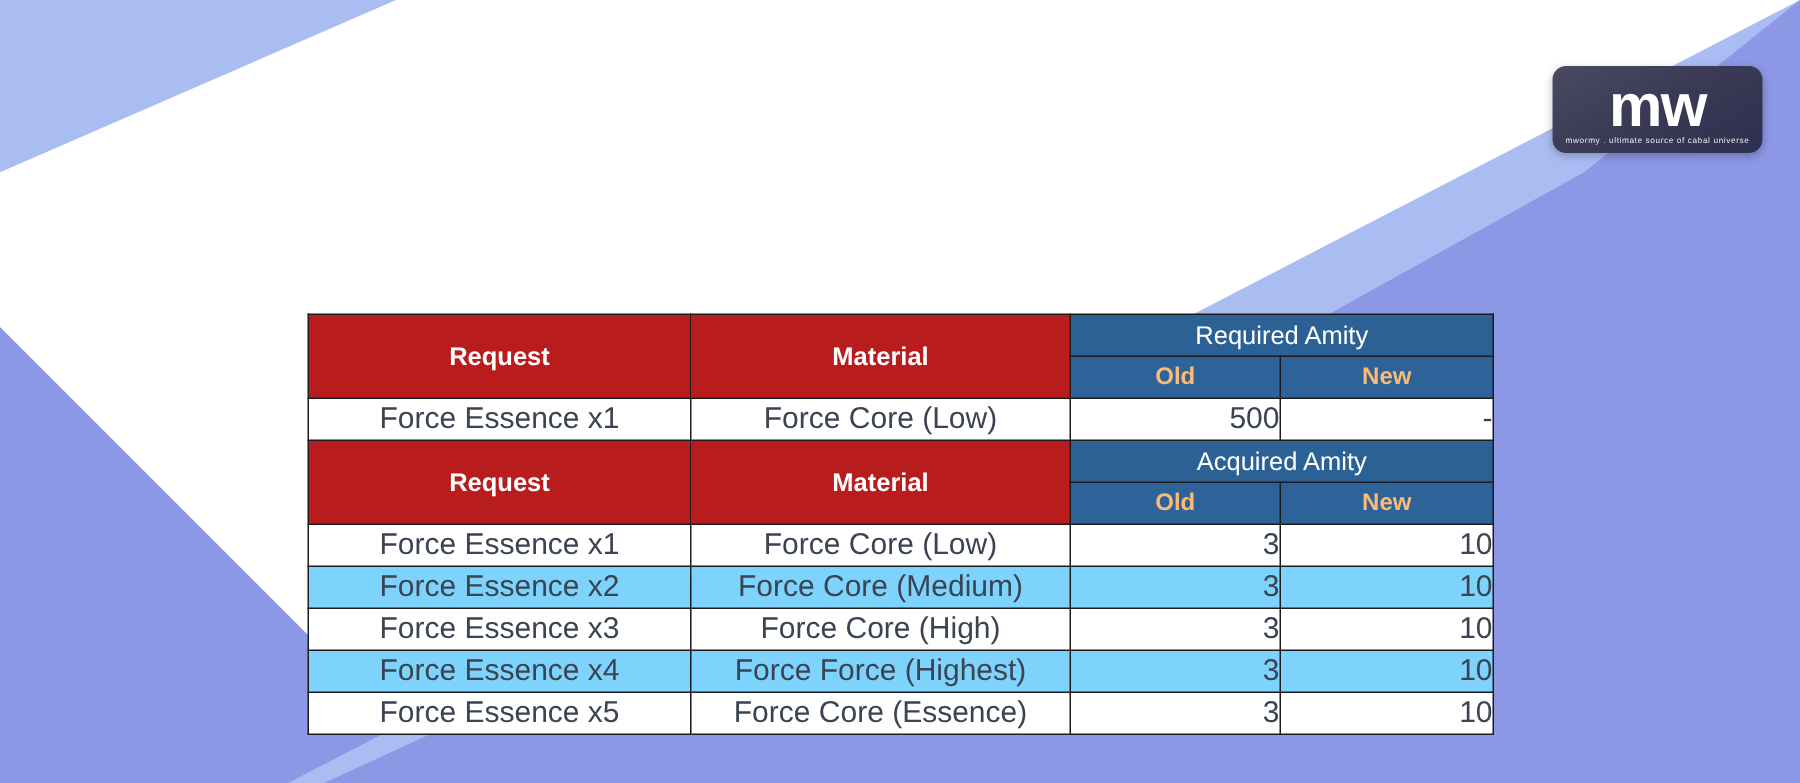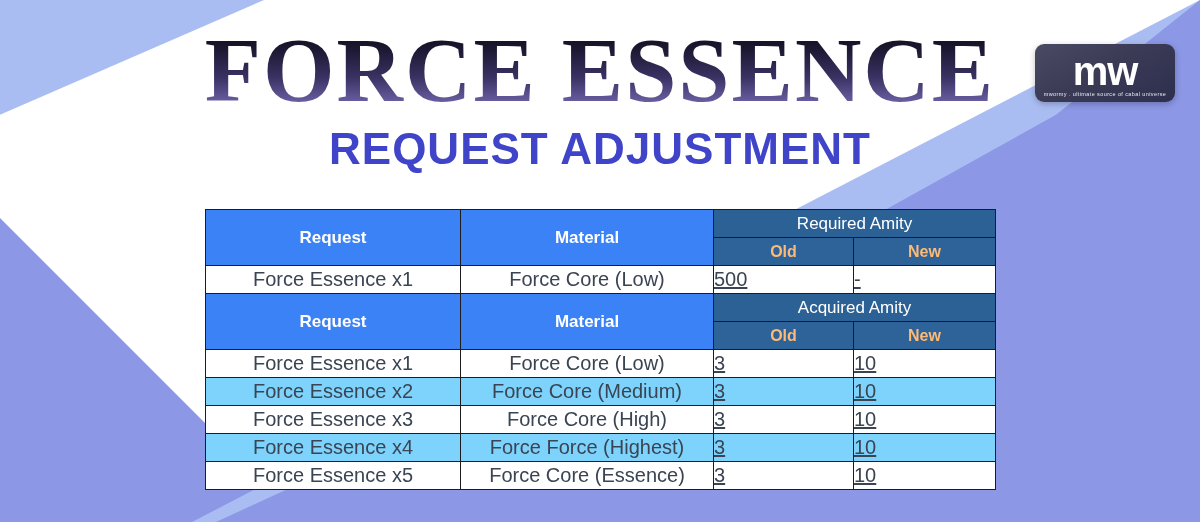--- a/index.html
+++ b/index.html
@@ -147,21 +147,21 @@
     border: 1px solid #1c1c1c;
     padding: 0;
     height: 28px;
   }
   col.c-request  { width: 255px; }
   col.c-material { width: 253px; }
   col.c-old      { width: 140px; }
   col.c-new      { width: 142px; }
 
   th.hd {
-    background: #3b82f6;
+    background: #b91c1c;
     color: #ffffff;
     font-weight: 700;
     font-size: 17px;
     text-align: center;
     border-color: #14395e;
   }
   th.hd-span {
     background: #2c6196;
     color: #ffffff;
     font-weight: 400;
@@ -182,43 +182,40 @@
   th.hd-tall { height: 57px; }
 
   td.cell {
     font-size: 20px;
     color: #3a4452;
     text-align: center;
     background: #ffffff;
     height: 28px;
   }
   td.num {
-    text-align: left;
+    text-align: right;
     padding-right: 10px;
-    text-decoration: underline;
   }
   tr.alt td.cell { background: #7dd3fc; }
 </style>
 </head>
 <body>
 
 <div id="stage">
 
   <div class="bg-layer">
     <div class="shape band-light-left"></div>
     <div class="shape wedge-dark"></div>
     <div class="shape band-light-right"></div>
     <div class="shape wedge-dark-right"></div>
   </div>
 
   <div class="watermark-mw">mw</div>
   <div class="watermark-tag">mwormy . ultimate source of cabal universe</div>
 
-  <div class="title">FORCE ESSENCE</div>
-  <div class="subtitle">REQUEST ADJUSTMENT</div>
 
   <div class="logo">
     <div class="logo-mark">mw</div>
     <div class="logo-tag">mwormy . ultimate source of cabal universe</div>
   </div>
 
   <div class="table-wrap">
     <table class="amity">
       <colgroup>
         <col class="c-request">

